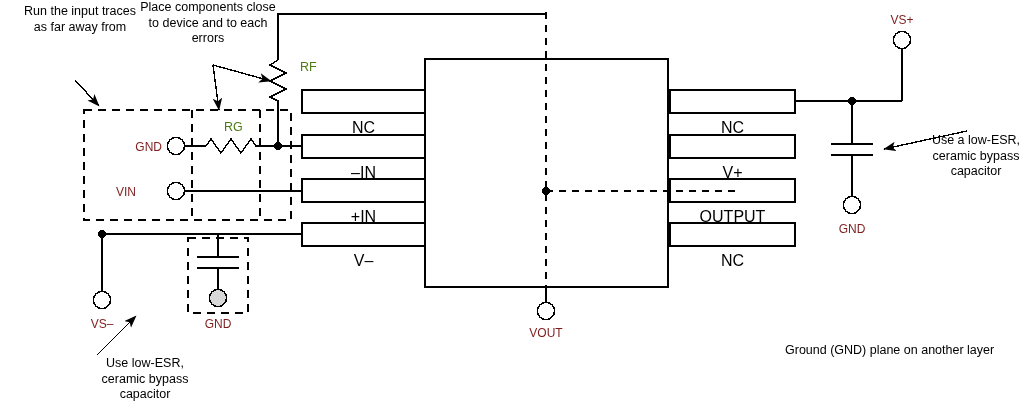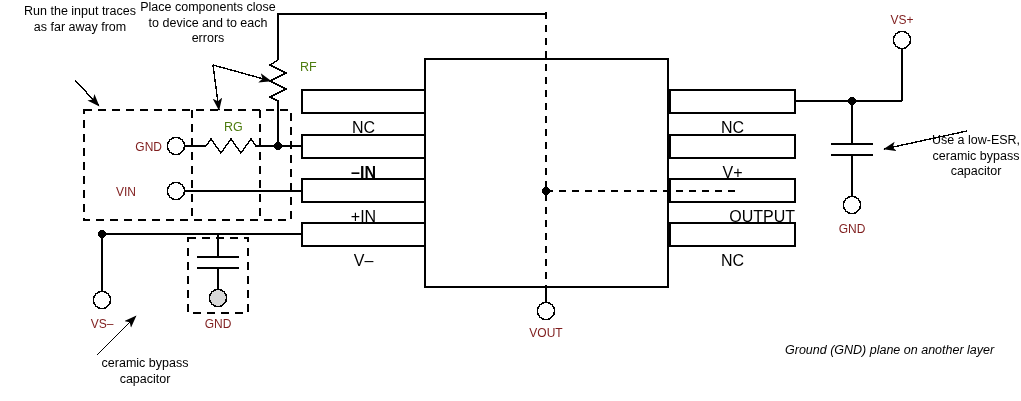--- a/index.html
+++ b/index.html
@@ -105,39 +105,40 @@
     <div>errors</div>
   </div>
 
   <div class="note" style="left:931px;top:133px;width:90px;text-align:center;">
     <div>Use a low-ESR,</div>
     <div>ceramic bypass</div>
     <div>capacitor</div>
   </div>
 
   <div class="note" style="left:60px;top:356px;width:170px;">
+    <div>Use low-ESR,</div>
     <div>ceramic bypass</div>
     <div>capacitor</div>
   </div>
 
-  <div class="note" style="left:785px;top:343px;width:236px;text-align:left;font-style:italic;">
+  <div class="note" style="left:785px;top:343px;width:236px;text-align:left;">
     <div>Ground (GND) plane on another layer</div>
   </div>
 
   <div class="lbl" style="left:300px;top:60px;">RF</div>
   <div class="lbl" style="left:224px;top:120px;">RG</div>
 
   <div class="pinlbl" style="left:302px;top:95px;width:123px;">NC</div>
-  <div class="pinlbl" style="left:302px;top:140px;width:123px;font-weight:bold;">–IN</div>
+  <div class="pinlbl" style="left:302px;top:140px;width:123px;">–IN</div>
   <div class="pinlbl" style="left:302px;top:184px;width:123px;">+IN</div>
   <div class="pinlbl" style="left:302px;top:228px;width:123px;">V–</div>
 
   <div class="pinlbl" style="left:670px;top:95px;width:125px;">NC</div>
   <div class="pinlbl" style="left:670px;top:140px;width:125px;">V+</div>
-  <div class="pinlbl" style="left:670px;top:184px;width:125px;text-align:right;">OUTPUT</div>
+  <div class="pinlbl" style="left:670px;top:184px;width:125px;">OUTPUT</div>
   <div class="pinlbl" style="left:670px;top:228px;width:125px;">NC</div>
 
   <div class="termlbl" style="left:116px;top:140px;width:46px;text-align:right;">GND</div>
   <div class="termlbl" style="left:116px;top:185px;width:46px;text-align:left;">VIN</div>
   <div class="termlbl" style="left:872px;top:13px;width:60px;">VS+</div>
   <div class="termlbl" style="left:822px;top:222px;width:60px;">GND</div>
   <div class="termlbl" style="left:72px;top:317px;width:60px;">VS–</div>
   <div class="termlbl" style="left:188px;top:317px;width:60px;">GND</div>
   <div class="termlbl" style="left:514px;top:326px;width:64px;">VOUT</div>
 

